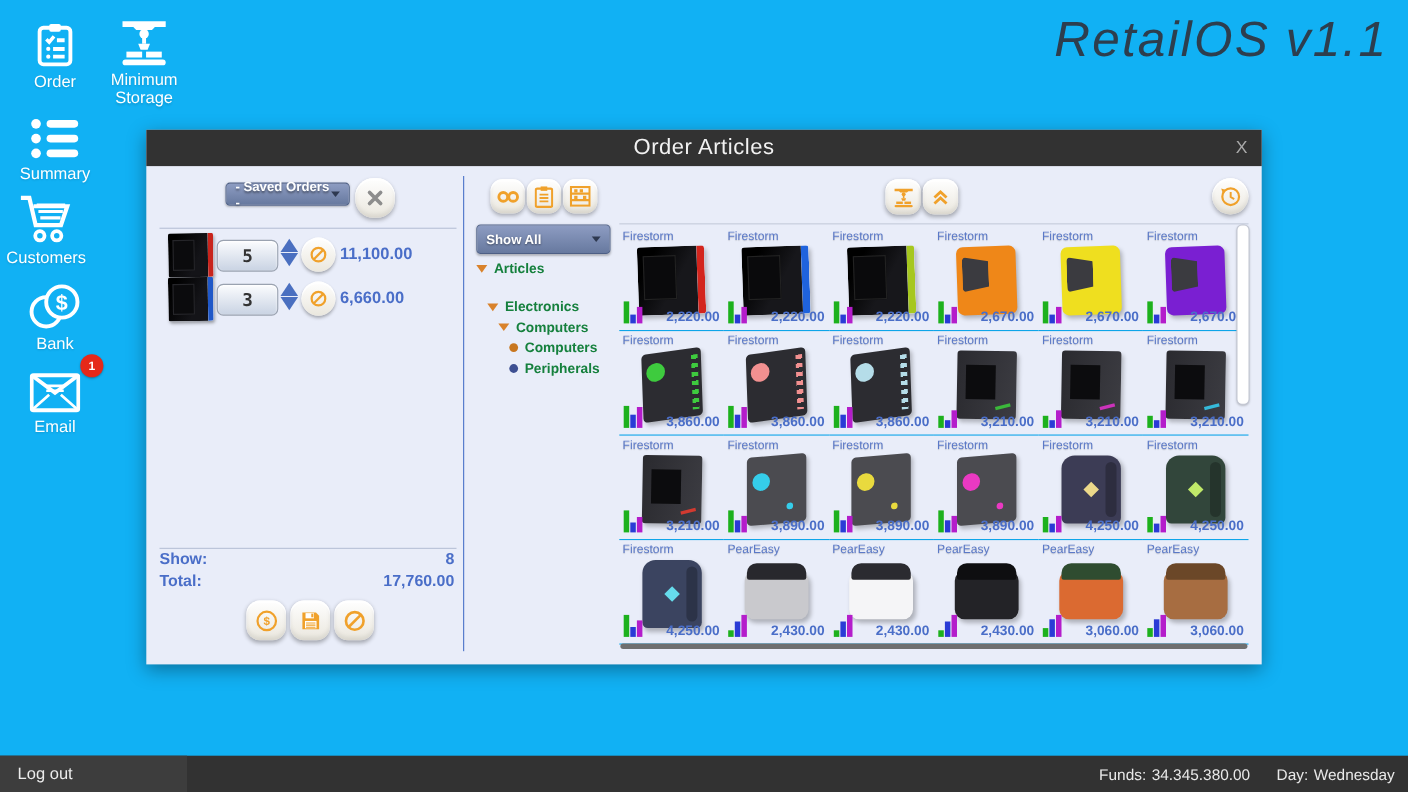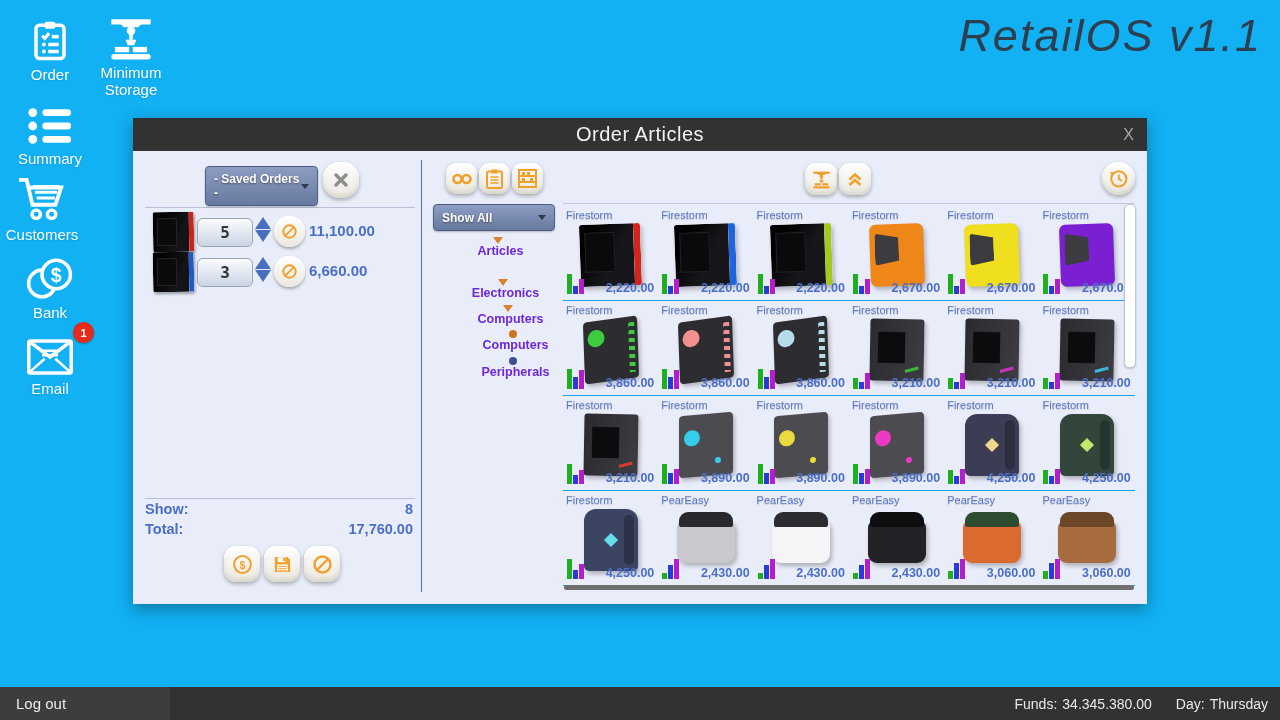--- a/index.html
+++ b/index.html
@@ -34,21 +34,21 @@
   .hline{position:absolute;height:1px;background:#b7c0d6;}
   #hl1{left:12px;top:89px;width:270px;}
   #hl2{left:12px;top:380px;width:270px;}
   #hl3{left:430px;top:85px;width:572px;background:#c3cadb;}
 
   
   .drop{position:absolute;background:linear-gradient(#8d9cc2,#67799f);border:1px solid #4d5f85;border-radius:4px;
         color:#fff;font-weight:bold;font-size:12px;display:flex;align-items:center;padding:0 8px;box-sizing:border-box;
         text-shadow:0 1px 2px rgba(0,0,0,.45);box-shadow:0 1px 2px rgba(0,0,0,.25);}
   .drop .darrow{margin-left:auto;width:0;height:0;border-left:4px solid transparent;border-right:4px solid transparent;border-top:5px solid #2e3950;}
-  #saved-orders{left:72px;top:48px;width:113px;height:40px;}
+  #saved-orders{left:72px;top:48px;width:113px;height:21px;}
   #show-all{left:300px;top:86px;width:122px;height:27px;}
 
   
   .rbtn{position:absolute;border-radius:34%;background:linear-gradient(#ffffff,#eae7de);
         box-shadow:0 2px 4px rgba(0,0,0,.3),inset 0 2px 1px #fff,inset 0 -3px 4px rgba(0,0,0,.08);
         display:flex;align-items:center;justify-content:center;}
   #clear-btn{left:190px;top:44px;width:36px;height:36px;border-radius:45%;}
   #inf-btn{left:313px;top:45px;width:31px;height:31px;}
   #clip-btn{left:346px;top:45px;width:31px;height:31px;}
   #shelf-btn{left:379px;top:45px;width:31px;height:31px;}
@@ -79,21 +79,21 @@
   .oprice{position:absolute;left:176px;top:10px;font-size:15px;font-weight:bold;color:#4a6ec8;}
 
   
   .sumrow{position:absolute;left:12px;width:268px;display:flex;justify-content:space-between;
           font-size:14.5px;font-weight:bold;color:#4a6ec8;}
   #units-row{top:383px;}
   #total-row{top:403px;}
 
   
   #tree{position:absolute;left:300px;top:119px;width:135px;}
-  .tree-row{display:flex;align-items:center;margin-bottom:4.5px;font-size:12.5px;font-weight:bold;color:#6d28d9;flex-direction:column;}
+  .tree-row{display:flex;align-items:center;margin-bottom:4.5px;font-size:12.5px;font-weight:bold;color:#15803d;}
   .tri{width:0;height:0;border-left:5px solid transparent;border-right:5px solid transparent;border-top:7px solid #d9822b;margin-right:6px;}
   .dot{width:8px;height:8px;border-radius:50%;margin-right:6px;}
   .dot-o{background:#c8761f;}
   .dot-b{background:#3d4f92;}
 
   
   #grid{position:absolute;left:430px;top:88px;width:572px;display:grid;grid-template-columns:repeat(6,95.3px);grid-auto-rows:95px;}
   .cell{position:relative;border-bottom:1px solid #0ea5e9;}
   .brand{position:absolute;left:3px;top:3px;font-size:11px;color:#5b79c8;text-shadow:0 1px 1px rgba(0,0,0,.18);}
   .price{position:absolute;right:4px;bottom:5px;font-size:12.5px;font-weight:bold;color:#4a6ec8;}
@@ -628,16 +628,16 @@
     <div class="hscroll"></div>
   </div>
 
   <div class="taskbar">
     <div class="logout">Log out</div>
     <div class="funds">
       <span>Funds:</span>
       <span>34.345.380.00</span>
       <span class="gap"></span>
       <span>Day:</span>
-      <span>Thursday</span>
+      <span>Wednesday</span>
     </div>
   </div>
 </div>
 
 </body></html>

